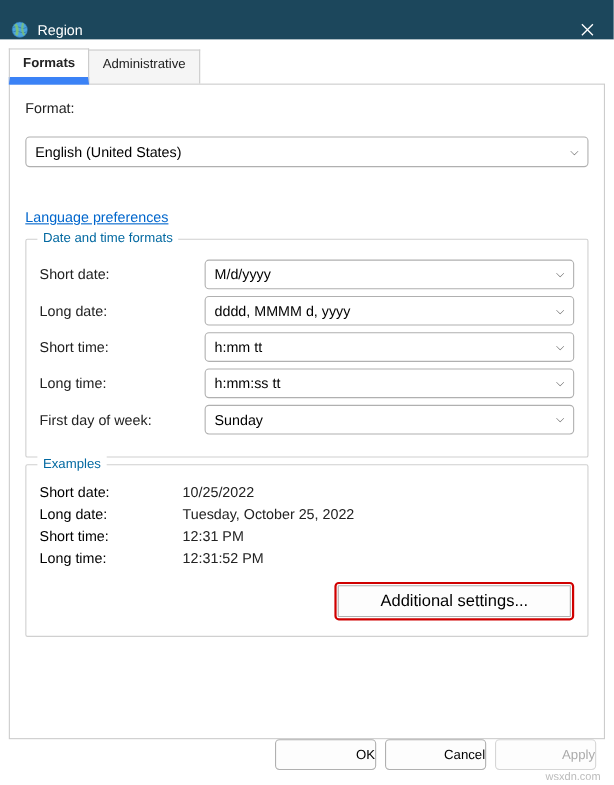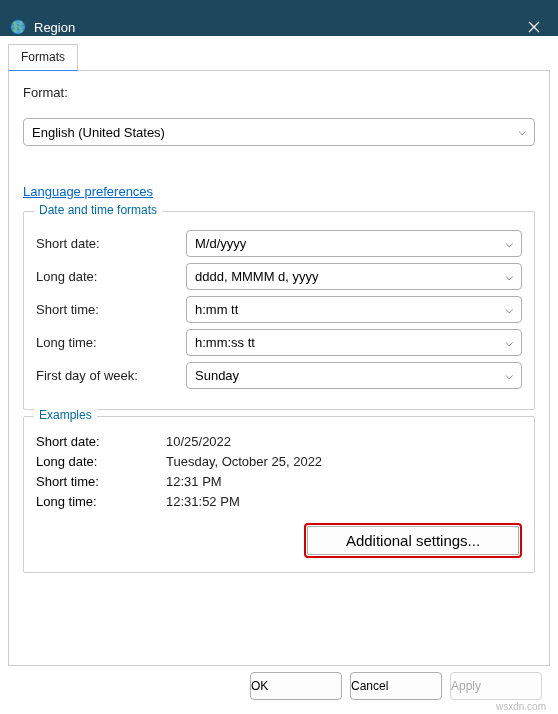--- a/index.html
+++ b/index.html
@@ -51,22 +51,23 @@
     padding: 5px 12px 6px 12px;
     border: 1px solid #ccc;
     border-bottom: none;
     background: #fff;
     font-size: 12px;
     color: #222;
     position: relative;
     margin-right: -1px;
   }
   .tab.active {
-    border-bottom: 1px solid #3b82f6;
+    border-bottom: 7px solid #3b82f6;
     z-index: 2;
+    font-weight: bold;
   }
   .tab:not(.active) {
     background: #f5f5f5;
     top: 1px;
   }
   .tab-panel {
     border: 1px solid #ccc;
     margin: 0 8px 0 8px;
     padding: 14px 14px 14px 14px;
     background: #fff;
@@ -170,21 +171,21 @@
   }
   .btn {
     min-width: 92px;
     height: 28px;
     border: 1px solid #b0b0b0;
     border-radius: 4px;
     background: #fdfdfd;
     font-size: 12px;
     display: flex;
     align-items: center;
-    justify-content: flex-start;
+    justify-content: flex-end;
   }
   .btn.disabled {
     color: #aaa;
     border-color: #d6d6d6;
   }
   .watermark {
     position: absolute;
     bottom: 2px;
     right: 12px;
     font-size: 10px;
@@ -209,20 +210,21 @@
     <span class="titlebar-title">Region</span>
     <div class="titlebar-close">
       <svg width="12" height="12" viewBox="0 0 12 12">
           <path d="M1 1 L11 11 M11 1 L1 11" stroke="#fff" stroke-width="1.2"></path>
         </svg>
     </div>
   </div>
 
   <div class="tabstrip">
     <div class="tab active"><span>Formats</span></div>
+    <div class="tab"><span>Administrative</span></div>
   </div>
 
   <div class="tab-panel">
 
     <div class="field-label">Format:</div>
     <div class="combo">
       <span>English (United States)</span>
       <span class="chev">⌵</span>
     </div>
 

